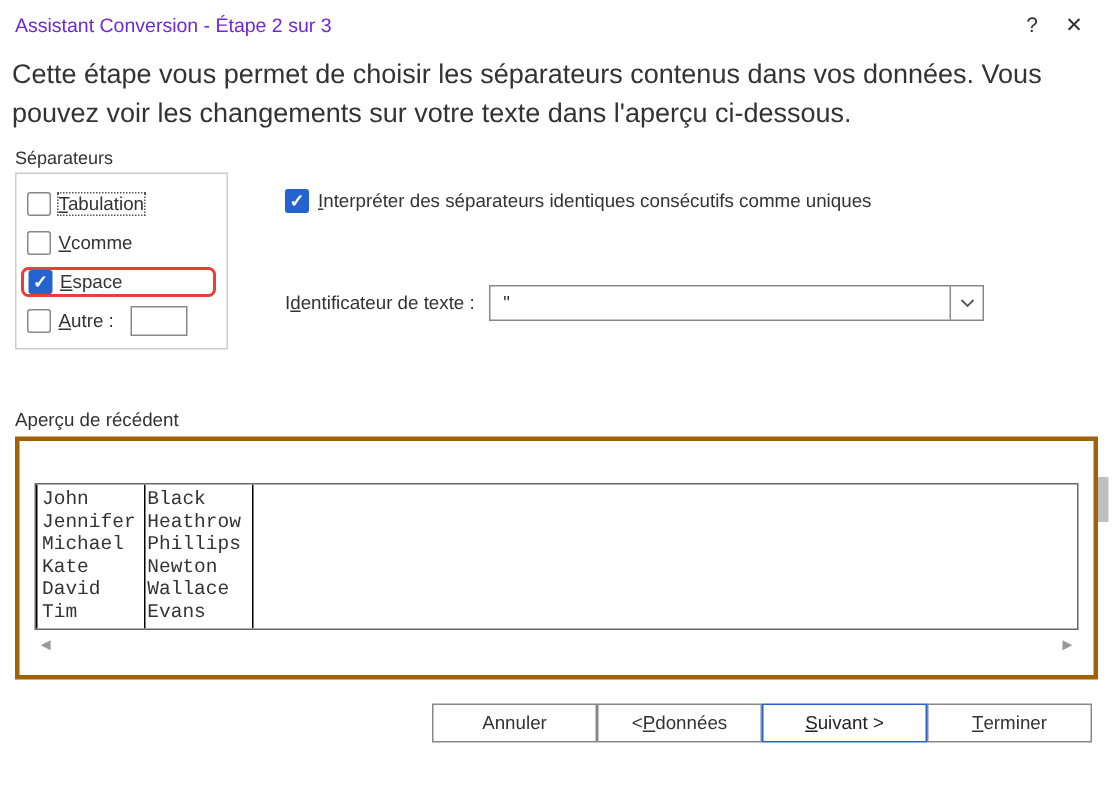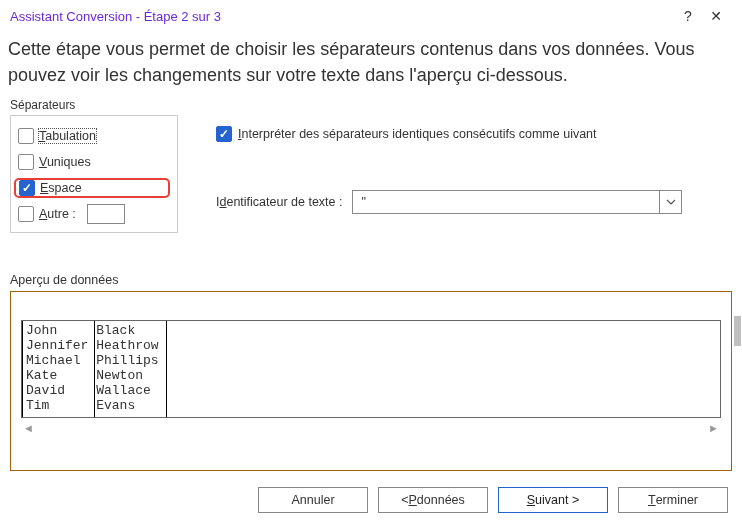--- a/index.html
+++ b/index.html
@@ -45,21 +45,21 @@
   }
   .sep-area {
     display: flex;
     padding: 0 10px;
     gap: 38px;
   }
   .fieldset {
     border: none;
     padding: 0;
     margin: 0;
-    width: 168px;
+    width: 142px;
     position: relative;
   }
   .fieldset-label {
     font-size: 12px;
     color: #333;
     margin-bottom: 3px;
     display: block;
   }
   .sep-box {
     border: 1px solid #ccc;
@@ -149,24 +149,24 @@
     cursor: pointer;
   }
   .preview-area {
     padding: 40px 10px 0 10px;
   }
   .preview-label {
     font-size: 12.5px;
     margin-bottom: 4px;
   }
   .preview-fieldset {
-    border: 1px solid #a16207;
+    border: 3px solid #a16207;
     padding: 28px 10px 10px 10px;
     position: relative;
-    height: 180px;
+    height: 162px;
   }
   .preview-box {
     border: 1px solid #666;
     background: #fff;
     height: 98px;
     overflow: hidden;
     position: relative;
   }
   .preview-table {
     font-family: "Courier New", monospace;
@@ -195,21 +195,21 @@
     padding: 4px 2px 0 2px;
     color: #999;
   }
   .h-scroll .arrow {
     font-size: 11px;
     cursor: pointer;
   }
   .buttons {
     display: flex;
     justify-content: flex-end;
-    gap: 10px;
+    gap: 0;
     padding: 16px 14px 0 0;
   }
   .btn {
     min-width: 110px;
     height: 26px;
     border: 1px solid #888;
     background: #fff;
     font-size: 12.5px;
     display: flex;
     align-items: center;
@@ -241,59 +241,59 @@
 <div class="sep-area">
   <div class="fieldset">
     <span class="fieldset-label">Séparateurs</span>
     <div class="sep-box">
       <div class="chk-row">
         <div class="chk"></div>
         <span class="chk-label tab-focus"><span class="ul">T</span><span id="tab-rest">abulation</span></span>
       </div>
       <div class="chk-row">
         <div class="chk"></div>
-        <span class="chk-label"><span class="ul">V</span><span id="vir-rest">uniques</span></span>
+        <span class="chk-label"><span class="ul">V</span><span id="vir-rest">comme</span></span>
       </div>
       <div class="chk-row highlight">
         <div class="chk checked">
             <span class="check-mark"></span>
           </div>
         <span class="chk-label"><span class="ul">E</span><span id="esp-rest">space</span></span>
       </div>
       <div class="chk-row">
         <div class="chk"></div>
         <span class="chk-label"><span class="ul">A</span><span id="aut-rest">utre :</span></span>
         <div class="autre-input"></div>
       </div>
     </div>
   </div>
 
   <div class="right-opts">
     <div class="treat-row">
       <div class="chk checked">
           <span class="check-mark"></span>
         </div>
-      <span class="chk-label"><span class="ul">I</span><span id="treat-rest">nterpréter des séparateurs identiques consécutifs comme uivant</span></span>
+      <span class="chk-label"><span class="ul">I</span><span id="treat-rest">nterpréter des séparateurs identiques consécutifs comme uniques</span></span>
     </div>
     <div class="id-row">
       <span class="id-label"><span id="id-pre">I</span><span class="ul">d</span><span id="id-rest">entificateur de texte :</span></span>
       <div class="combo">
         <div class="combo-text">"</div>
         <div class="combo-btn">
           <svg width="10" height="6" viewBox="0 0 10 6">
               <path d="M1 1 L5 5 L9 1" stroke="#555" stroke-width="1.2" fill="none"></path>
             </svg>
         </div>
       </div>
     </div>
   </div>
 </div>
 
 <div class="preview-area">
-  <div class="preview-label">Aperçu de données</div>
+  <div class="preview-label">Aperçu de récédent</div>
   <div class="preview-fieldset">
     <div class="preview-box">
       <div class="preview-cols" style="left:0px;"></div>
       <div class="preview-cols" style="left:72px;"></div>
       <div class="preview-cols" style="left:144px;"></div>
       <div class="preview-table" id="preview-text">John     Black    
 Jennifer Heathrow 
 Michael  Phillips 
 Kate     Newton   
 David    Wallace  

